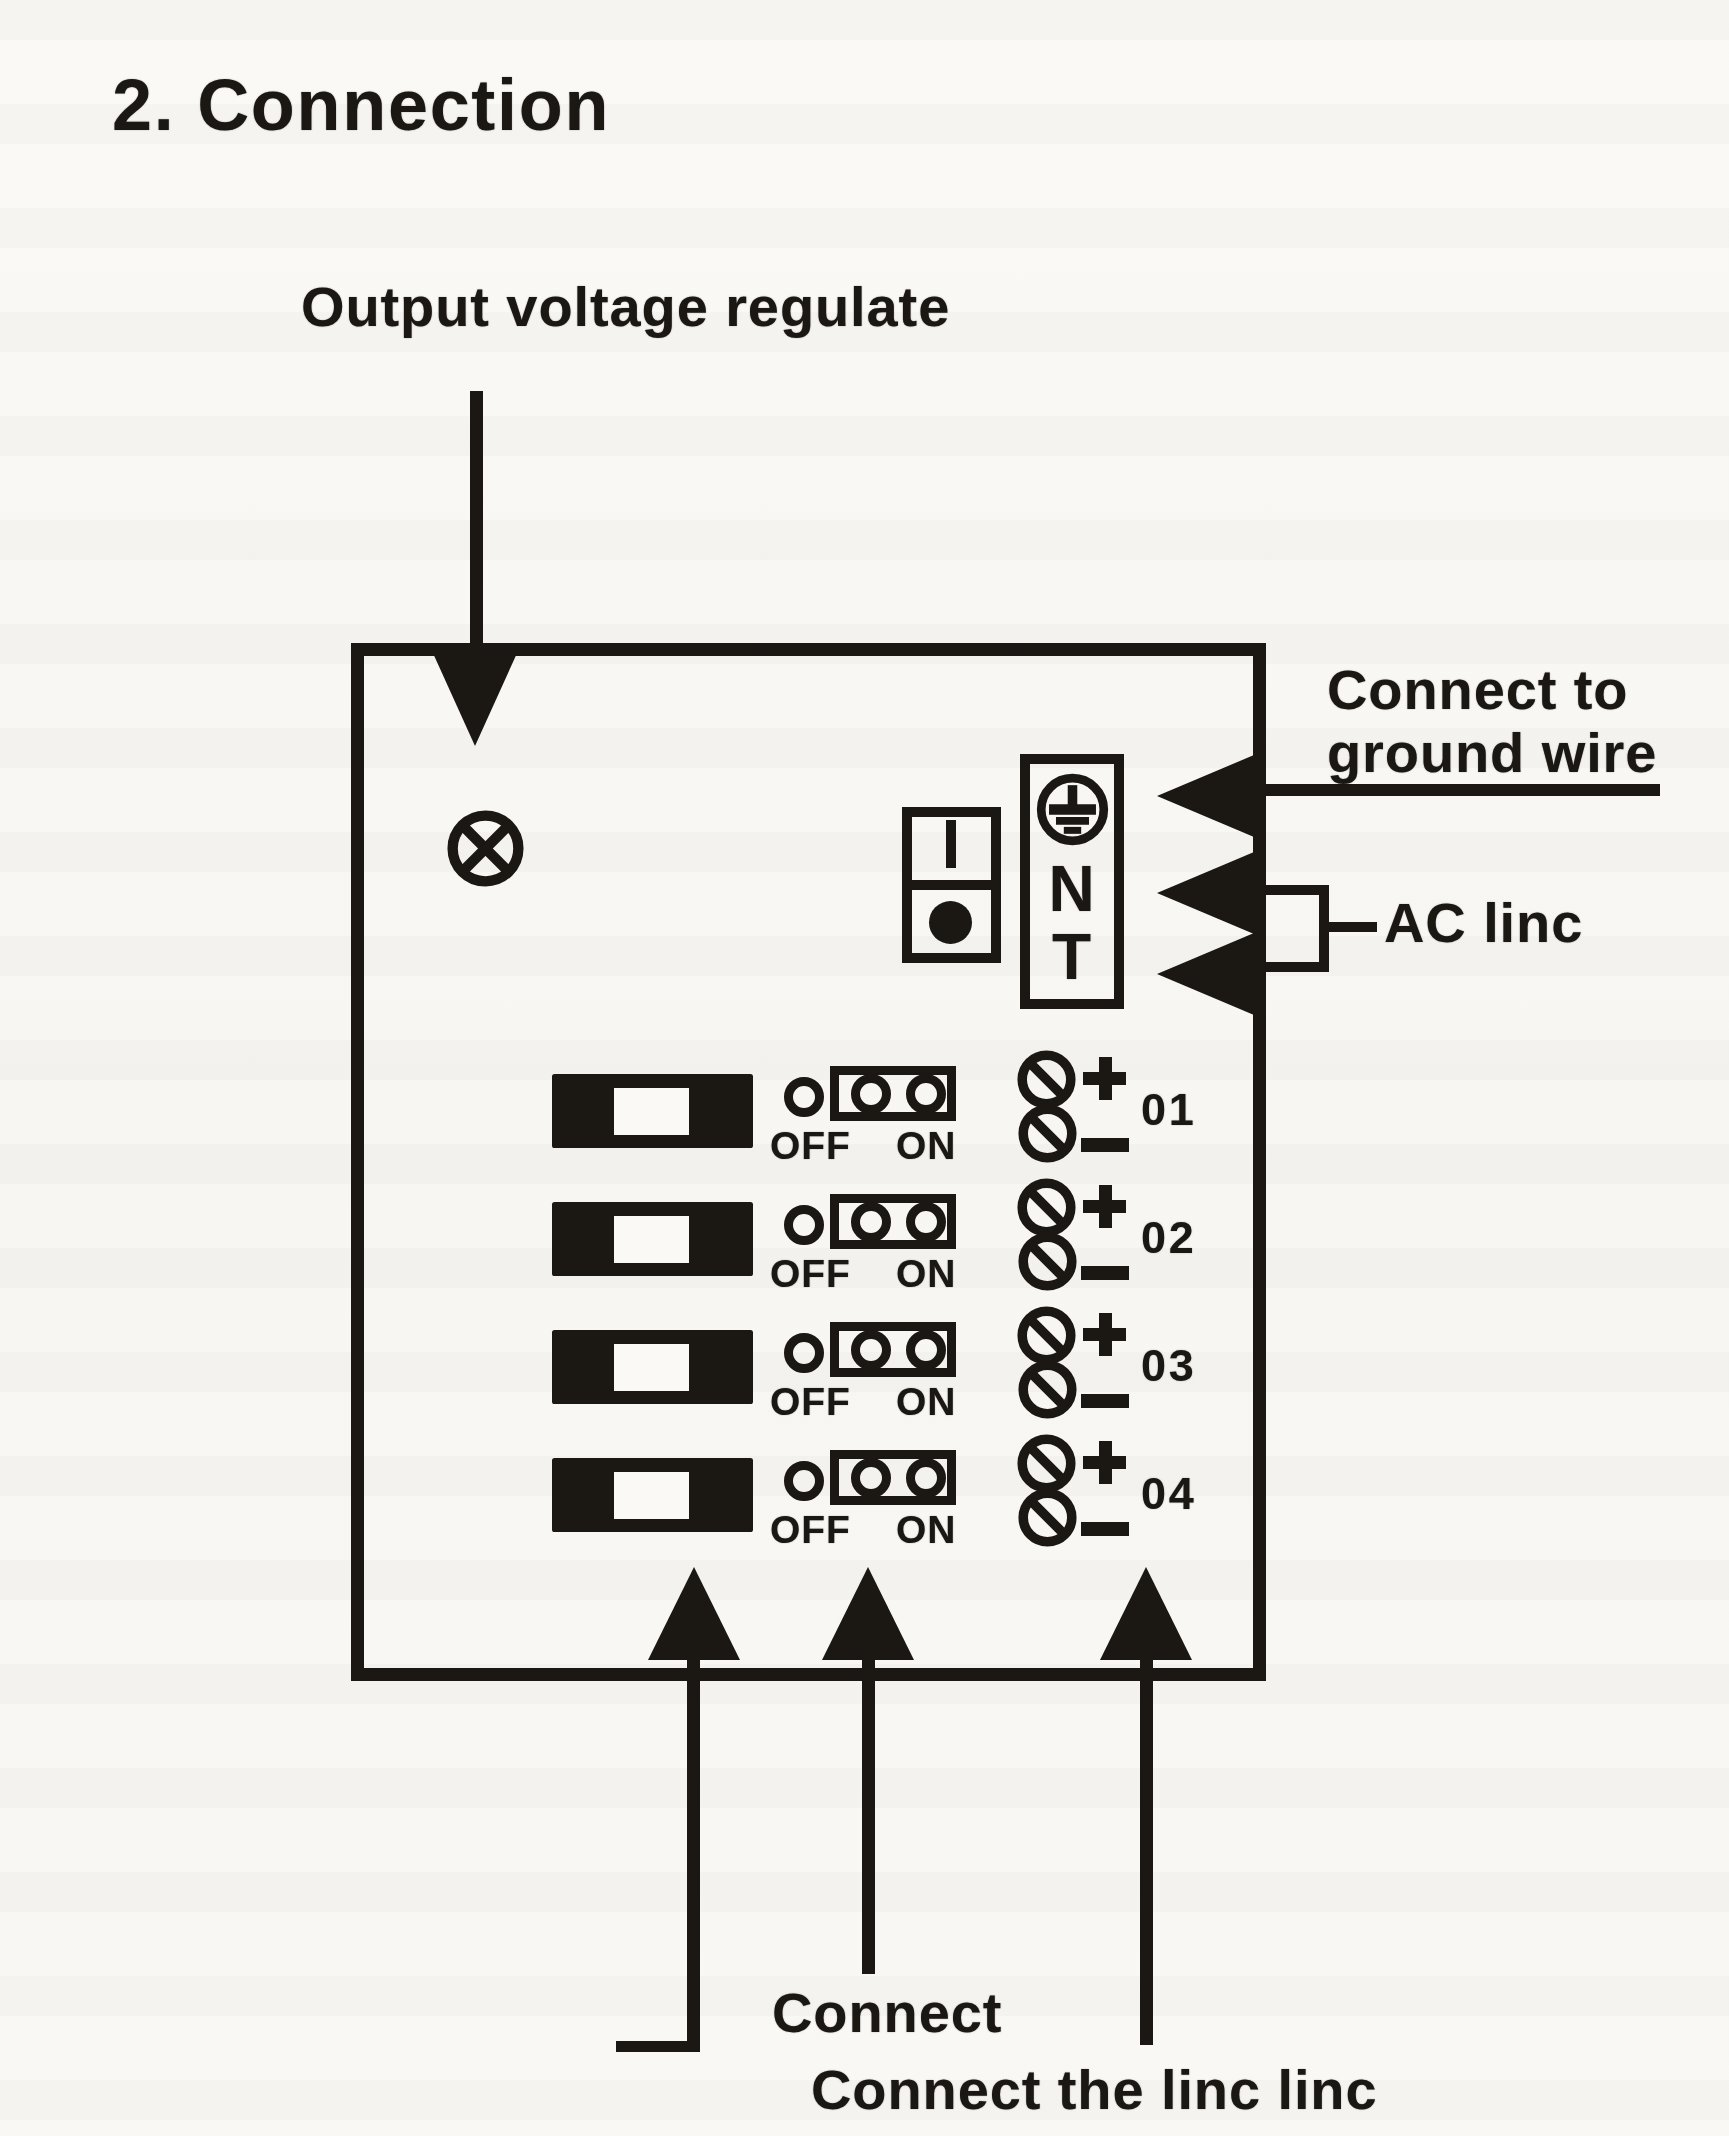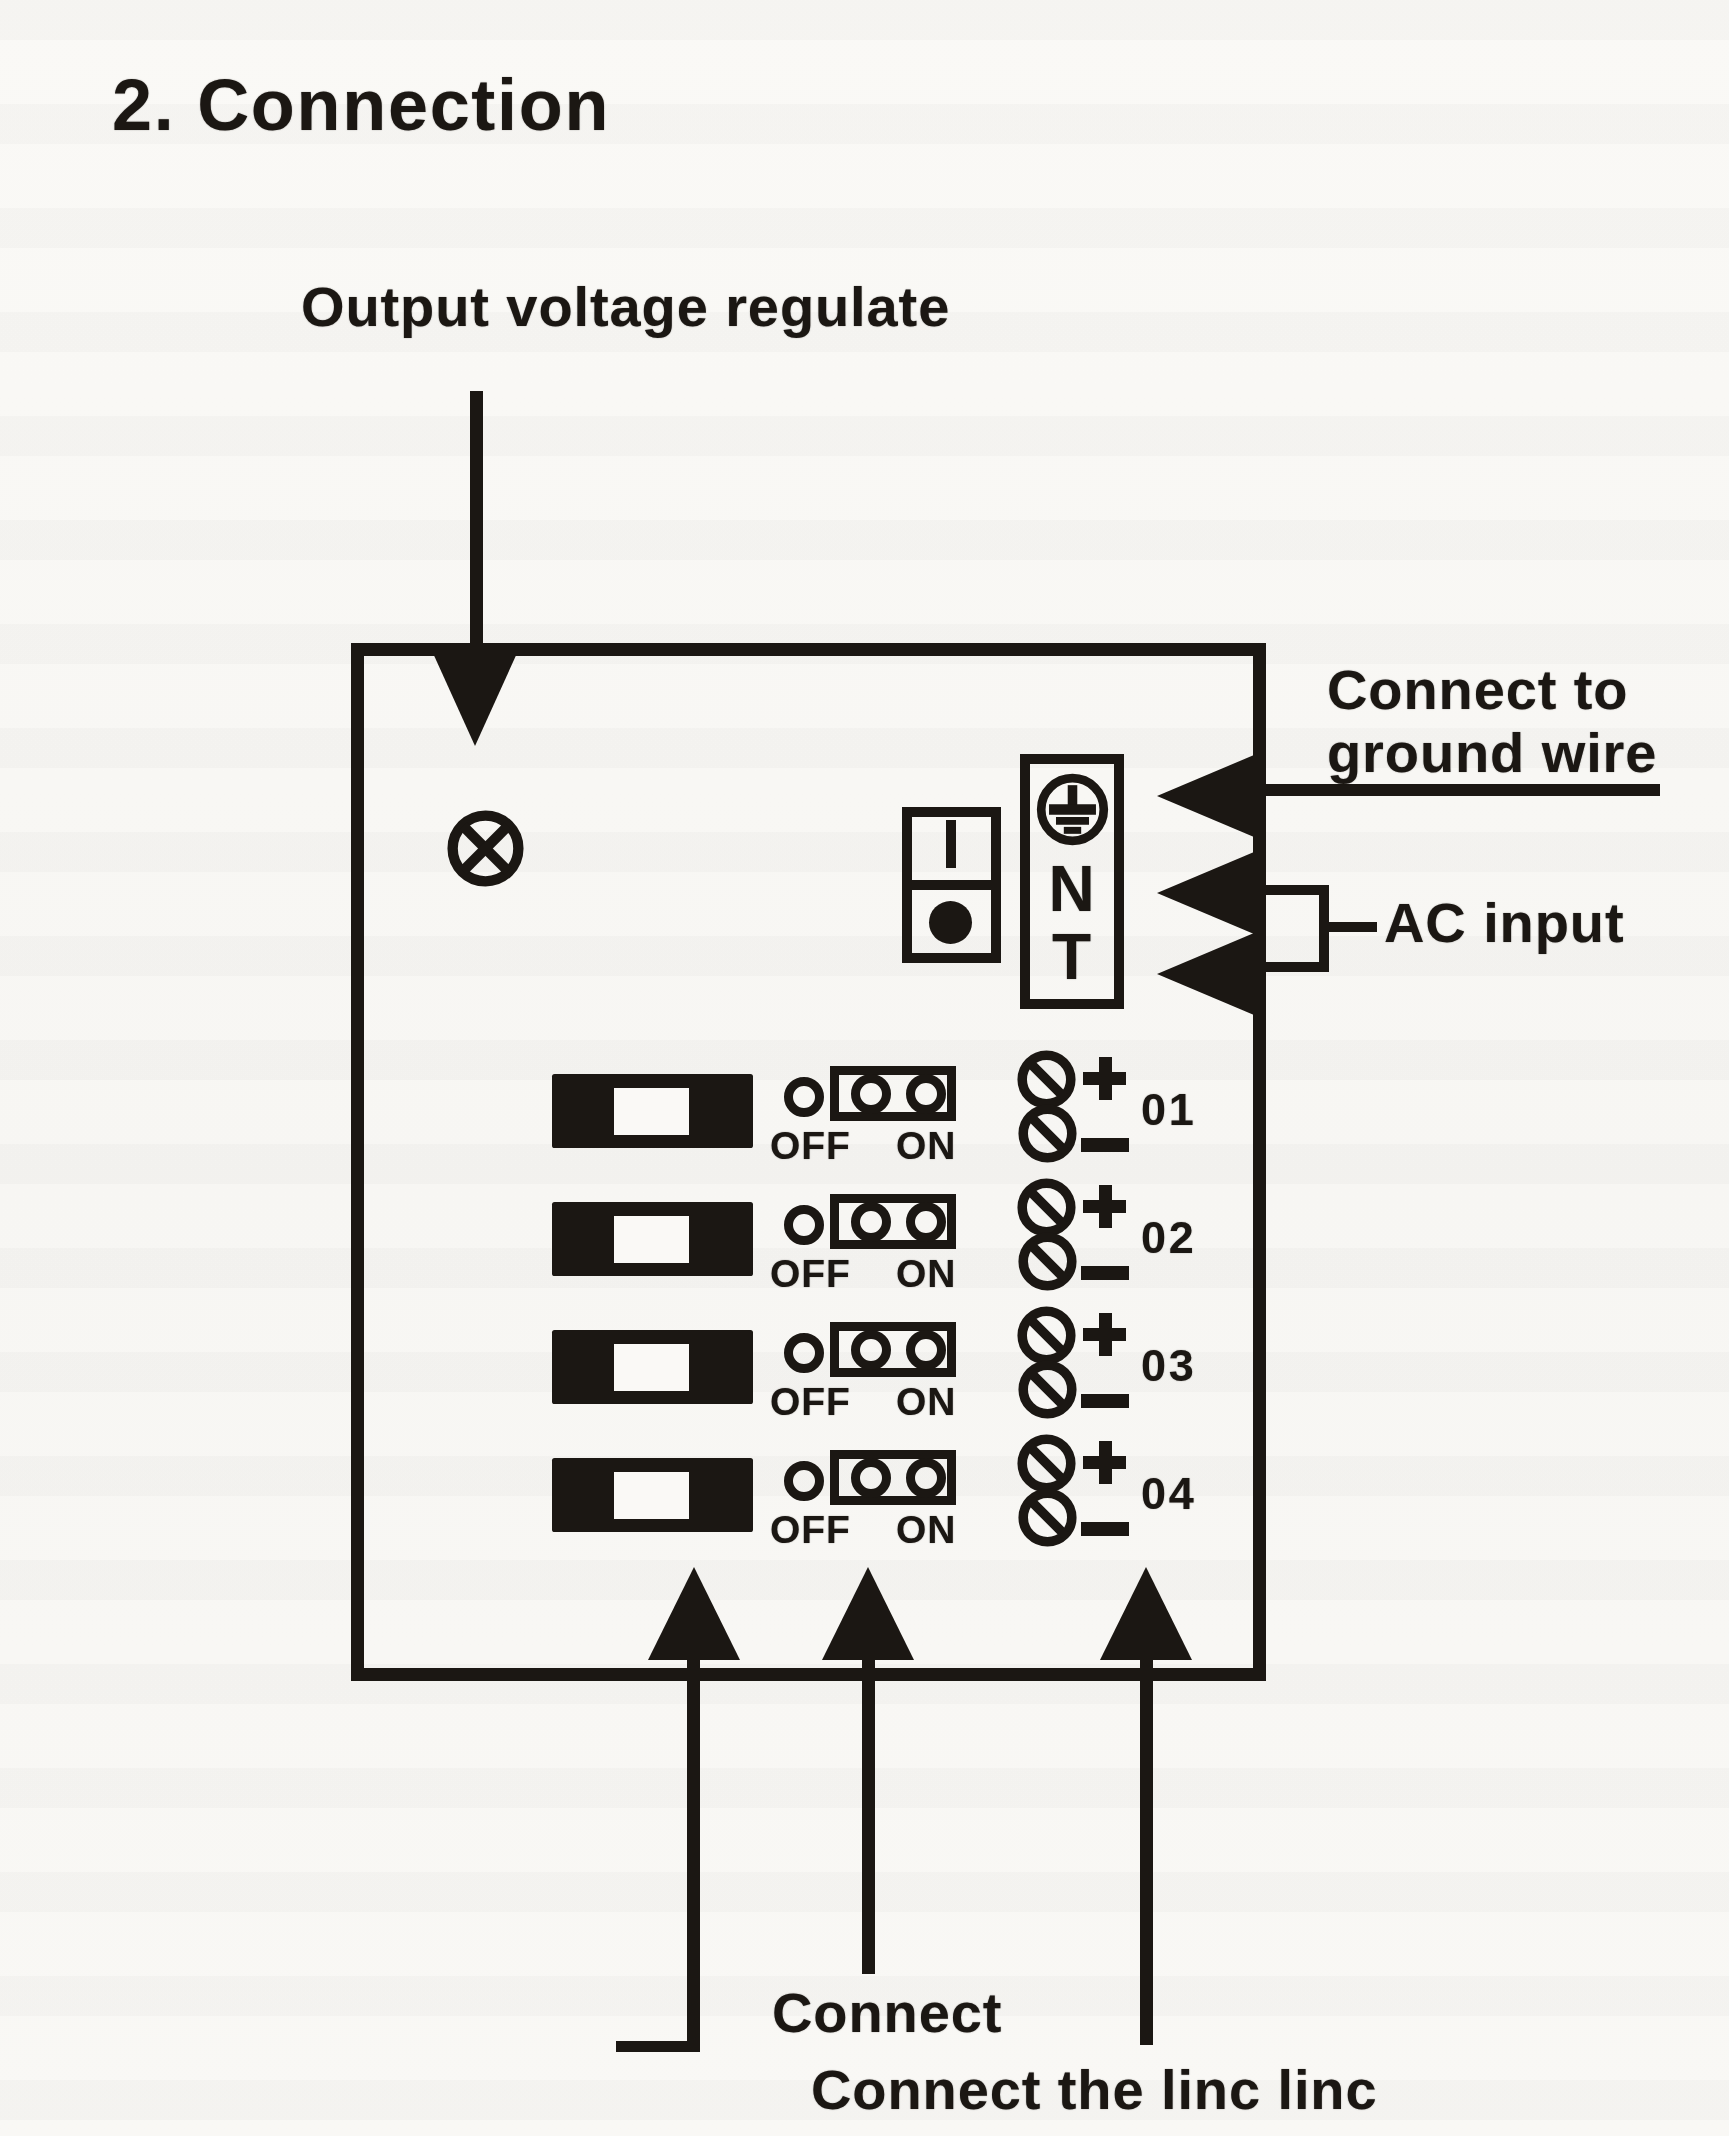--- a/index.html
+++ b/index.html
@@ -94,21 +94,21 @@
   <div class="abs arrow-left" style="left:1157px;top:933px;"></div>
 
   <div class="abs ink" style="left:1264px;top:784px;width:396px;height:12px;"></div>
   <div class="abs txt lbl" style="left:1327px;top:662px;">Connect to</div>
   <div class="abs txt lbl" style="left:1327px;top:725px;">ground wire</div>
 
   <div class="abs ink" style="left:1264px;top:885px;width:65px;height:10.4px;"></div>
   <div class="abs ink" style="left:1319px;top:885px;width:10.4px;height:86px;"></div>
   <div class="abs ink" style="left:1264px;top:962px;width:65px;height:10.4px;"></div>
   <div class="abs ink" style="left:1329px;top:922px;width:48px;height:10.4px;"></div>
-  <div class="abs txt lbl" style="left:1384px;top:895px;">AC input</div>
+  <div class="abs txt lbl" style="left:1384px;top:895px;">AC linc</div>
 
   <div class="abs arrow-up" style="left:648px;top:1567px;"></div>
   <div class="abs arrow-up" style="left:822px;top:1567px;"></div>
   <div class="abs arrow-up" style="left:1100px;top:1567px;"></div>
   <div class="abs ink" style="left:687px;top:1643px;width:13px;height:409px;"></div>
   <div class="abs ink" style="left:862px;top:1643px;width:13px;height:331px;"></div>
   <div class="abs ink" style="left:1140px;top:1643px;width:13px;height:402px;"></div>
   <div class="abs ink" style="left:616px;top:2041px;width:79px;height:11.2px;"></div>
 
   <div class="abs txt lbl" style="left:772px;top:1985px;">Connect</div>

